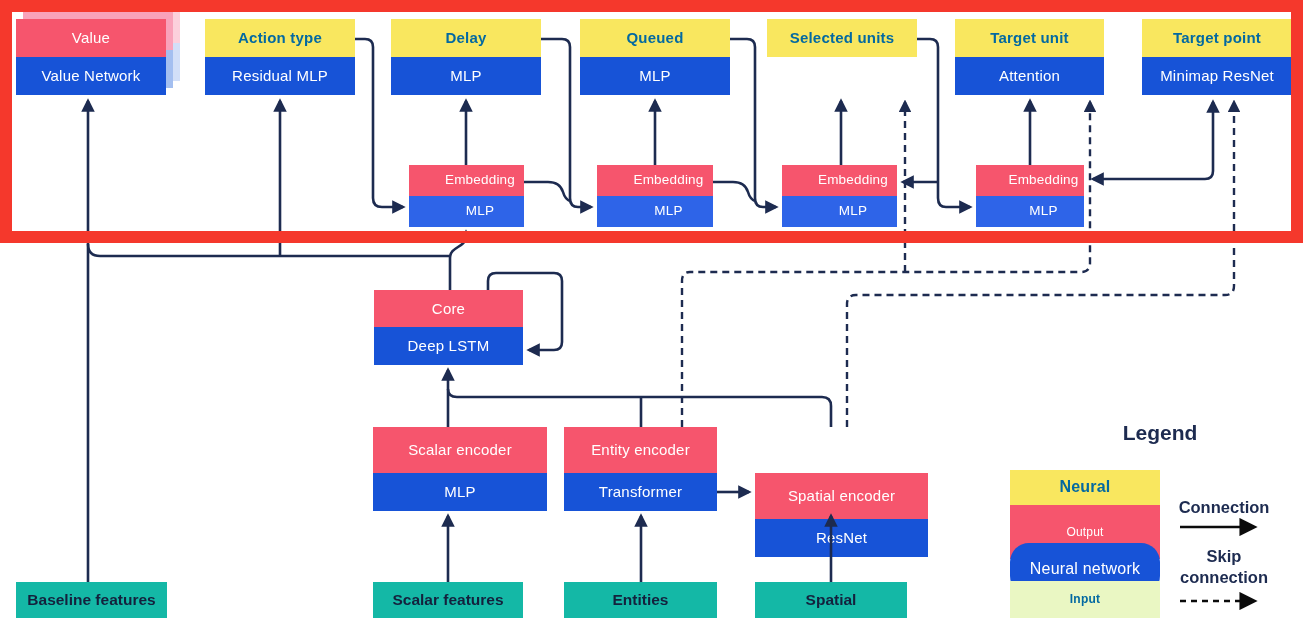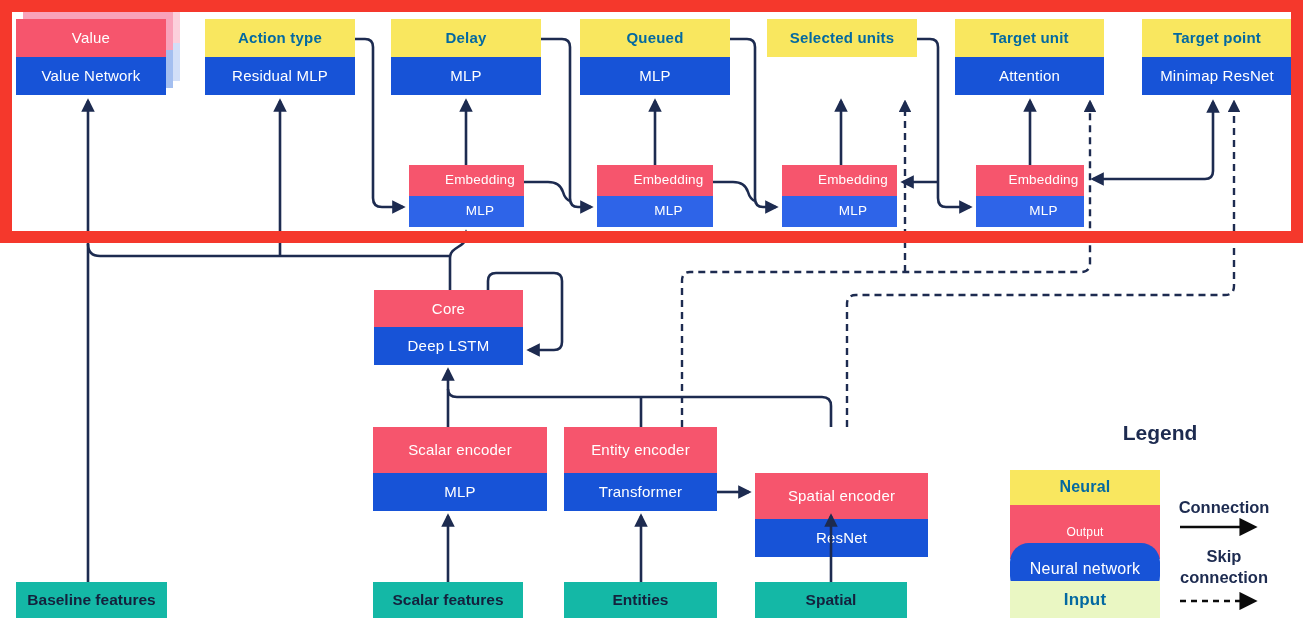--- a/index.html
+++ b/index.html
@@ -191,20 +191,20 @@
   <div class="legend-swatch" style="top:470px;">
     <div class="cell yellow dark" style="height:35px;font-size:16px;">Neural</div>
   </div>
   <div class="legend-swatch" style="top:505px;">
     <div class="cell pink light" style="height:54px;font-size:12px;">Output</div>
   </div>
   <div class="legend-swatch" style="top:543px;">
     <div class="cell blue light" style="height:52px;font-size:16px;border-radius:19px;">Neural network</div>
   </div>
   <div class="legend-swatch" style="top:581px;">
-    <div class="cell green dark" style="height:37px;font-size:17px;">Input</div>
+    <div class="cell green dark" style="height:37px;font-size:12px;">Input</div>
   </div>
   <div class="legend-text" style="left:1164px;top:497px;">Connection</div>
   <div class="legend-text" style="left:1174px;top:546px;width:100px;">Skip connection</div>
 
   <div class="frame"></div>
 
 </div>
 
 </body></html>

